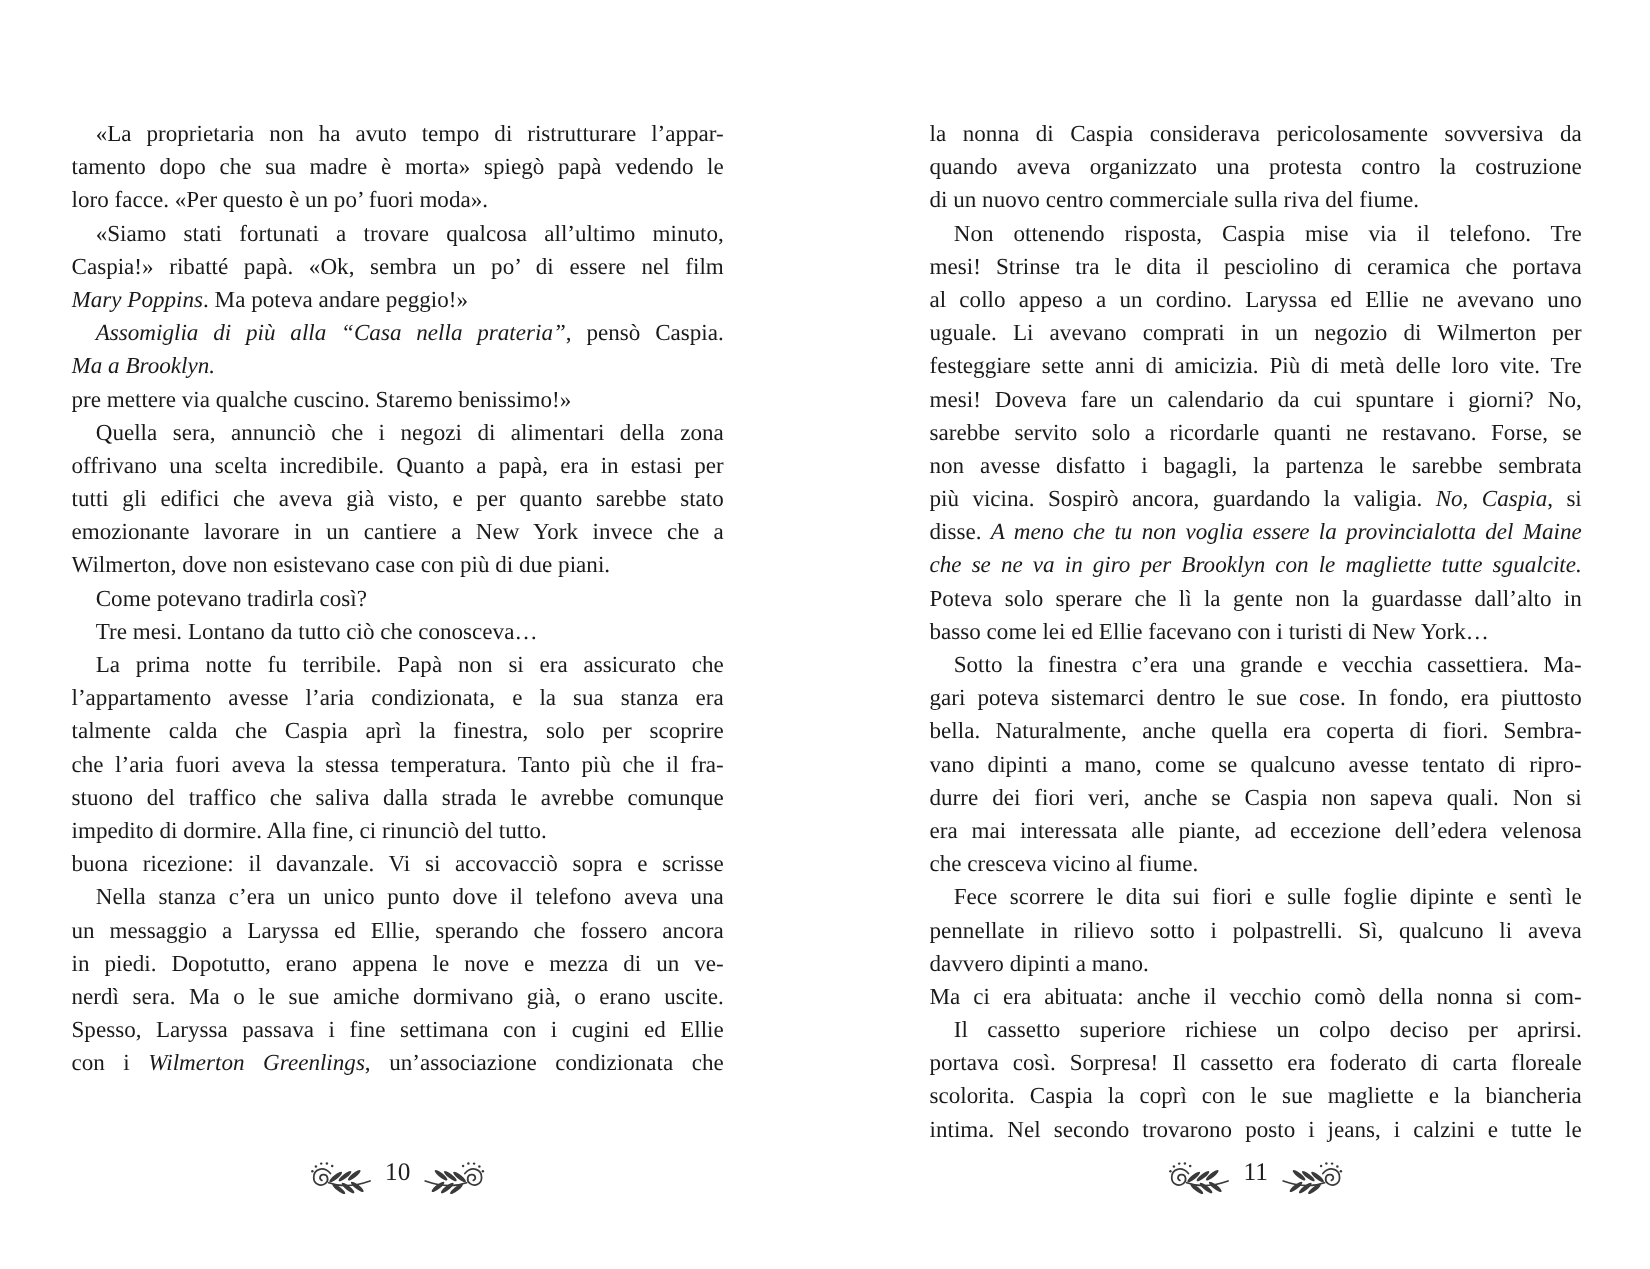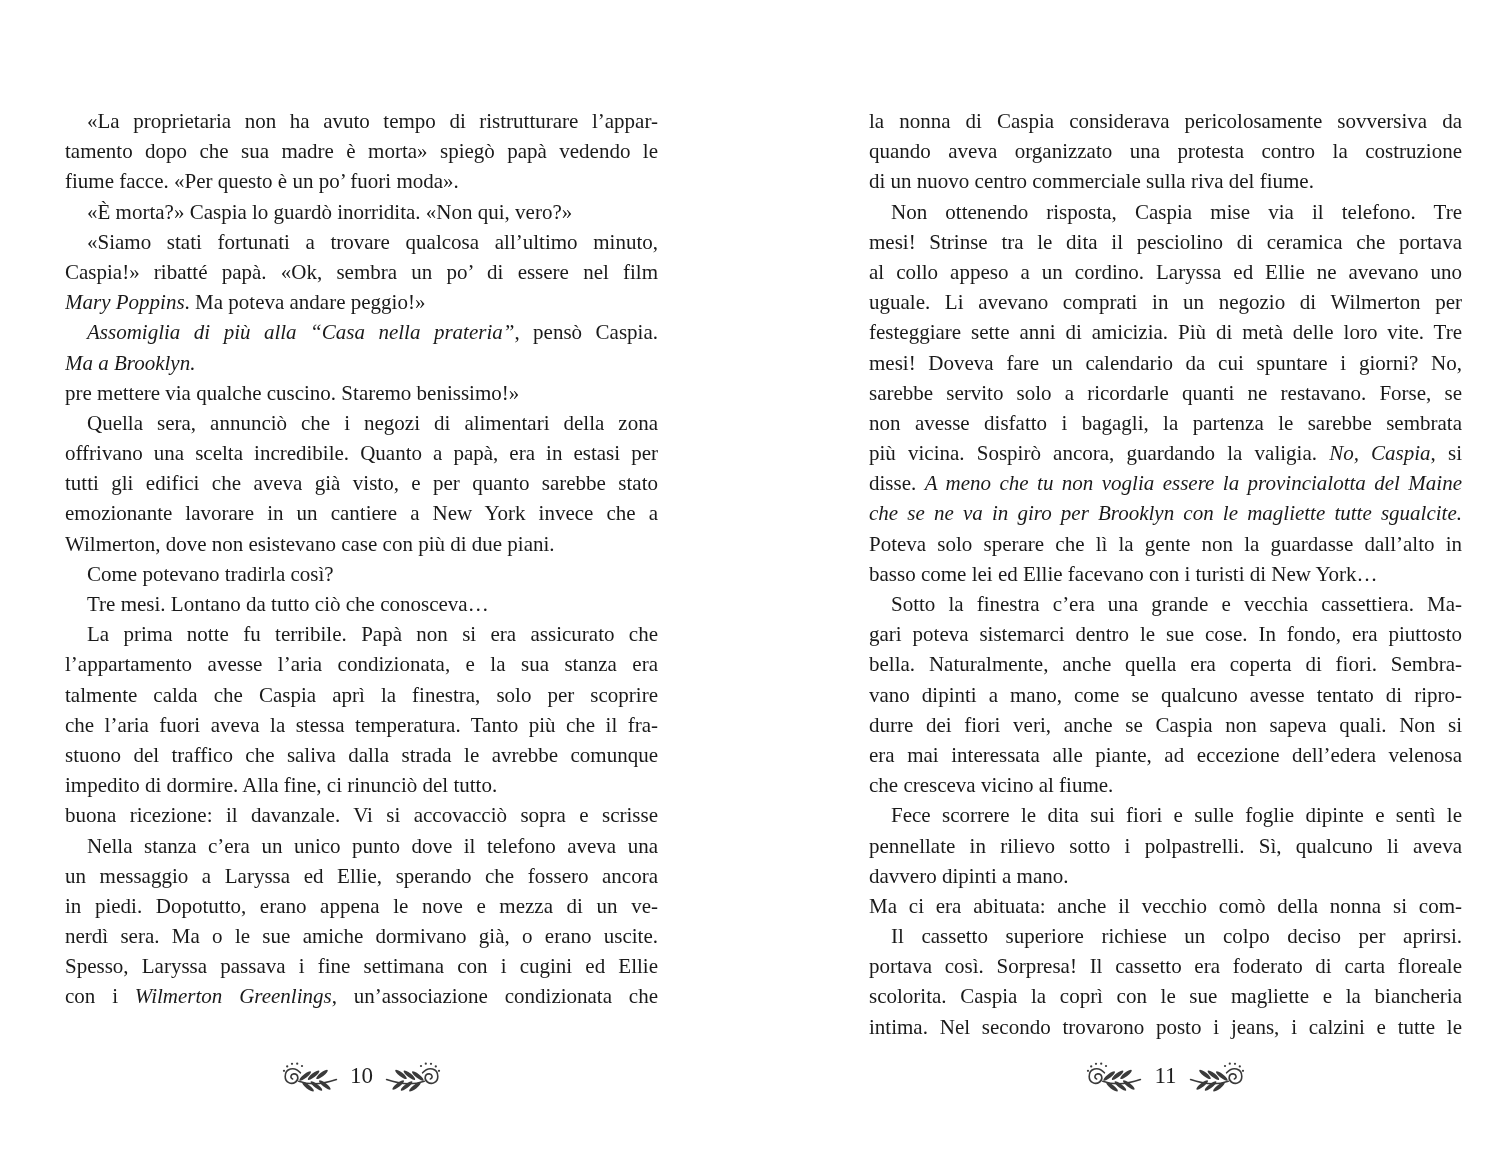--- a/index.html
+++ b/index.html
@@ -12,21 +12,21 @@
     overflow: hidden;
   }
   .spread { position: absolute; inset: 0; background: #ffffff; }
   .page {
     position: absolute;
     top: 0;
     height: 1154px;
     width: 593px;
   }
   .page-left  { left: 65px;  }
-  .page-right { left: 845px; margin-left: 24px; }
+  .page-right { left: 845px; }
   .page-text {
     position: absolute;
     top: 106px;
     left: 0;
     width: 593px;
     font-size: 21px;
     line-height: 30.2px;
     color: #1a1a1a;
   }
   .line {
@@ -41,21 +41,21 @@
   }
   .line.indent { text-indent: 22px; }
   .line i { font-style: italic; }
   .page-footer {
     position: absolute;
     top: 1054px;
     left: 0;
     width: 593px;
     height: 44px;
     display: flex;
-    align-items: center;
+    align-items: flex-start;
     justify-content: center;
   }
   .page-number {
     font-size: 23px;
     color: #1f1f1f;
     margin: 0 11px;
     line-height: 1;
     padding-bottom: 2px;
   }
   .orn { width: 58px; height: 32px; display: block; }
@@ -86,22 +86,21 @@
     </g>
   </symbol>
 </svg>
 
 <div class="spread">
 
   <section class="page page-left">
     <div class="page-text">
         <div class="line indent" style=""><span>«La proprietaria non ha avuto tempo di ristrutturare l’appar-</span></div>
         <div class="line" style=""><span>tamento dopo che sua madre è morta» spiegò papà vedendo le</span></div>
-        <div class="line end" style=""><span>fiume facce. «Per questo è un po’ fuori moda».</span></div>
-        <div class="line indent end" style=""><span>«È morta?» Caspia lo guardò inorridita. «Non qui, vero?»</span></div>
+        <div class="line end" style=""><span>loro facce. «Per questo è un po’ fuori moda».</span></div>
         <div class="line indent" style=""><span>«Siamo stati fortunati a trovare qualcosa all’ultimo minuto,</span></div>
         <div class="line" style=""><span>Caspia!» ribatté papà. «Ok, sembra un po’ di essere nel film</span></div>
         <div class="line end" style=""><i>Mary Poppins</i><span>. Ma poteva andare peggio!»</span></div>
         <div class="line indent" style=""><i>Assomiglia di più alla “Casa nella prateria”</i><span>, pensò Caspia.</span></div>
         <div class="line end" style=""><i>Ma a Brooklyn.</i></div>
         <div class="line end" style=""><span>pre mettere via qualche cuscino. Staremo benissimo!»</span></div>
         <div class="line indent" style=""><span>Quella sera, annunciò che i negozi di alimentari della zona</span></div>
         <div class="line" style=""><span>offrivano una scelta incredibile. Quanto a papà, era in estasi per</span></div>
         <div class="line" style=""><span>tutti gli edifici che aveva già visto, e per quanto sarebbe stato</span></div>
         <div class="line" style=""><span>emozionante lavorare in un cantiere a New York invece che a</span></div>

